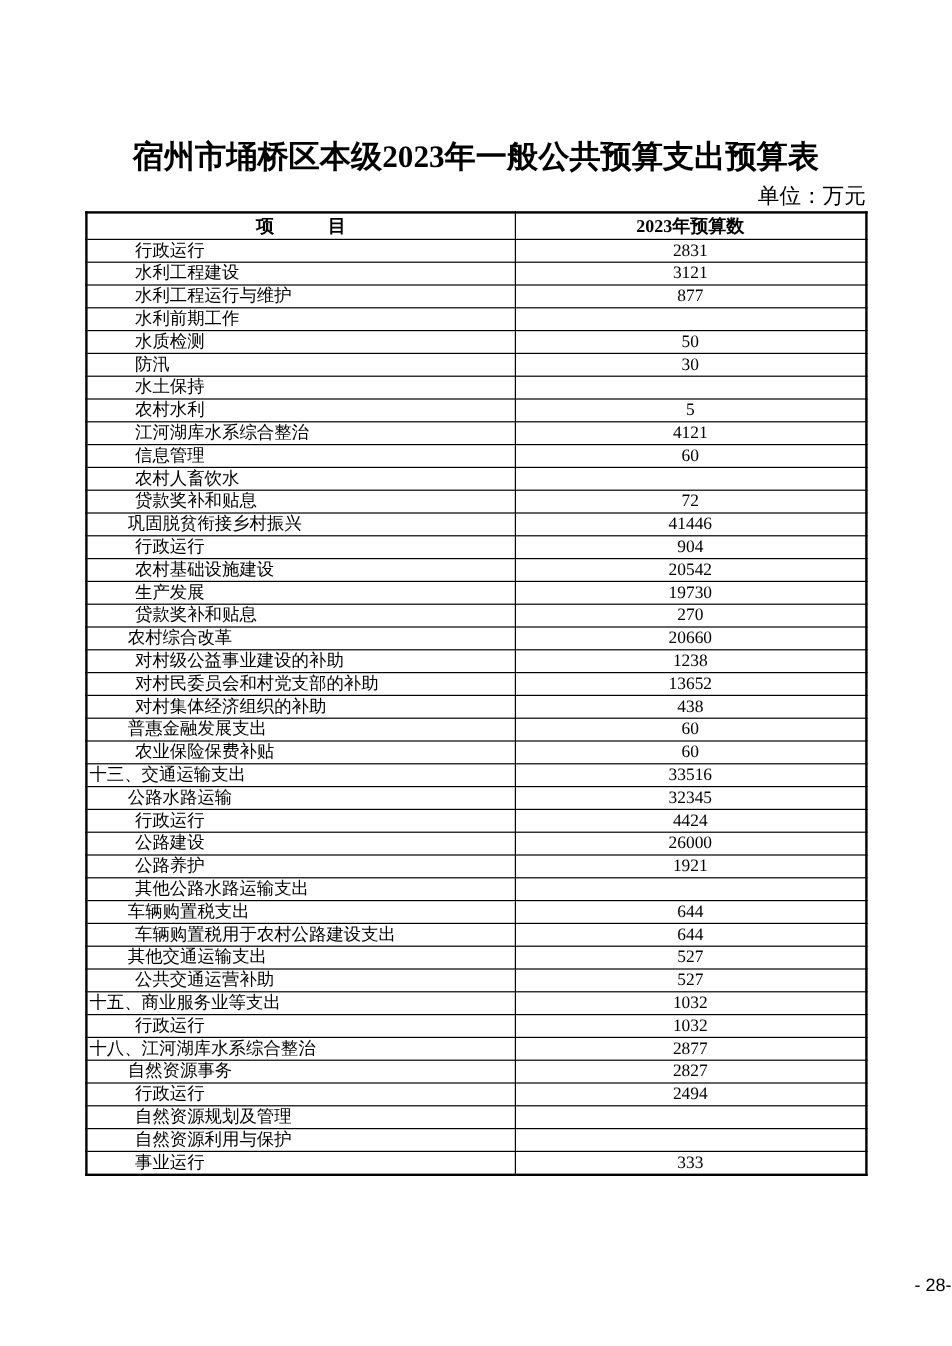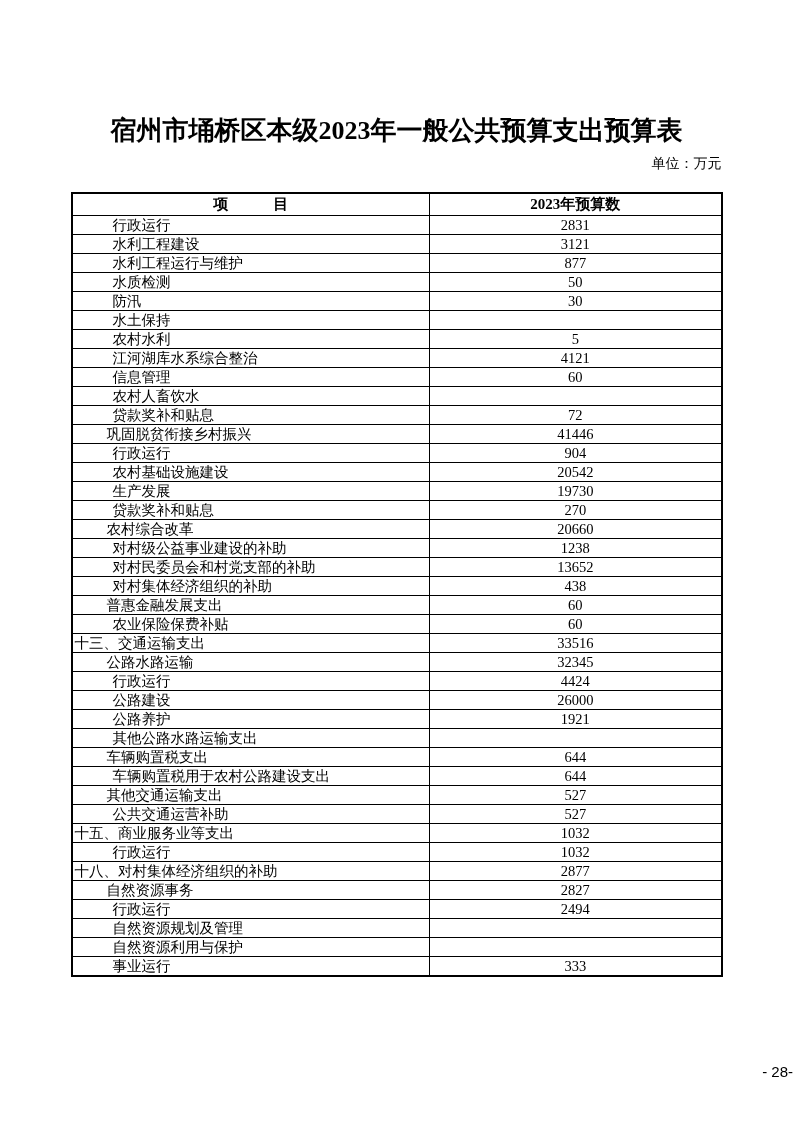--- a/index.html
+++ b/index.html
@@ -19,23 +19,23 @@
     margin: 0;
     padding-top: 117px;
     text-align: center;
     font-size: 26px;
     line-height: 28px;
     font-weight: bold;
     white-space: nowrap;
   }
   .unit-note {
     width: 650px;
-    margin: 10px auto 20px auto;
+    margin: 10px auto 4px auto;
     text-align: right;
-    font-size: 14px;
+    font-size: 18px;
     line-height: 17px;
   }
   table.budget-table {
     width: 650px;
     margin: 0 auto;
     border-collapse: collapse;
     table-layout: fixed;
     border: 2.5px solid #000;
   }
   table.budget-table th,
@@ -98,20 +98,24 @@
       </tr>
       <tr>
         <td class="item-cell ind2">水利工程建设</td>
         <td class="value-cell">3121</td>
       </tr>
       <tr>
         <td class="item-cell ind2">水利工程运行与维护</td>
         <td class="value-cell">877</td>
       </tr>
       <tr>
+        <td class="item-cell ind2">水利前期工作</td>
+        <td class="value-cell"></td>
+      </tr>
+      <tr>
         <td class="item-cell ind2">水质检测</td>
         <td class="value-cell">50</td>
       </tr>
       <tr>
         <td class="item-cell ind2">防汛</td>
         <td class="value-cell">30</td>
       </tr>
       <tr>
         <td class="item-cell ind2">水土保持</td>
         <td class="value-cell"></td>
@@ -222,21 +226,21 @@
       </tr>
       <tr>
         <td class="item-cell ind0">十五、商业服务业等支出</td>
         <td class="value-cell">1032</td>
       </tr>
       <tr>
         <td class="item-cell ind2">行政运行</td>
         <td class="value-cell">1032</td>
       </tr>
       <tr>
-        <td class="item-cell ind0">十八、对村集体经济组织的补助</td>
+        <td class="item-cell ind0">十八、江河湖库水系综合整治</td>
         <td class="value-cell">2877</td>
       </tr>
       <tr>
         <td class="item-cell ind1">自然资源事务</td>
         <td class="value-cell">2827</td>
       </tr>
       <tr>
         <td class="item-cell ind2">行政运行</td>
         <td class="value-cell">2494</td>
       </tr>

